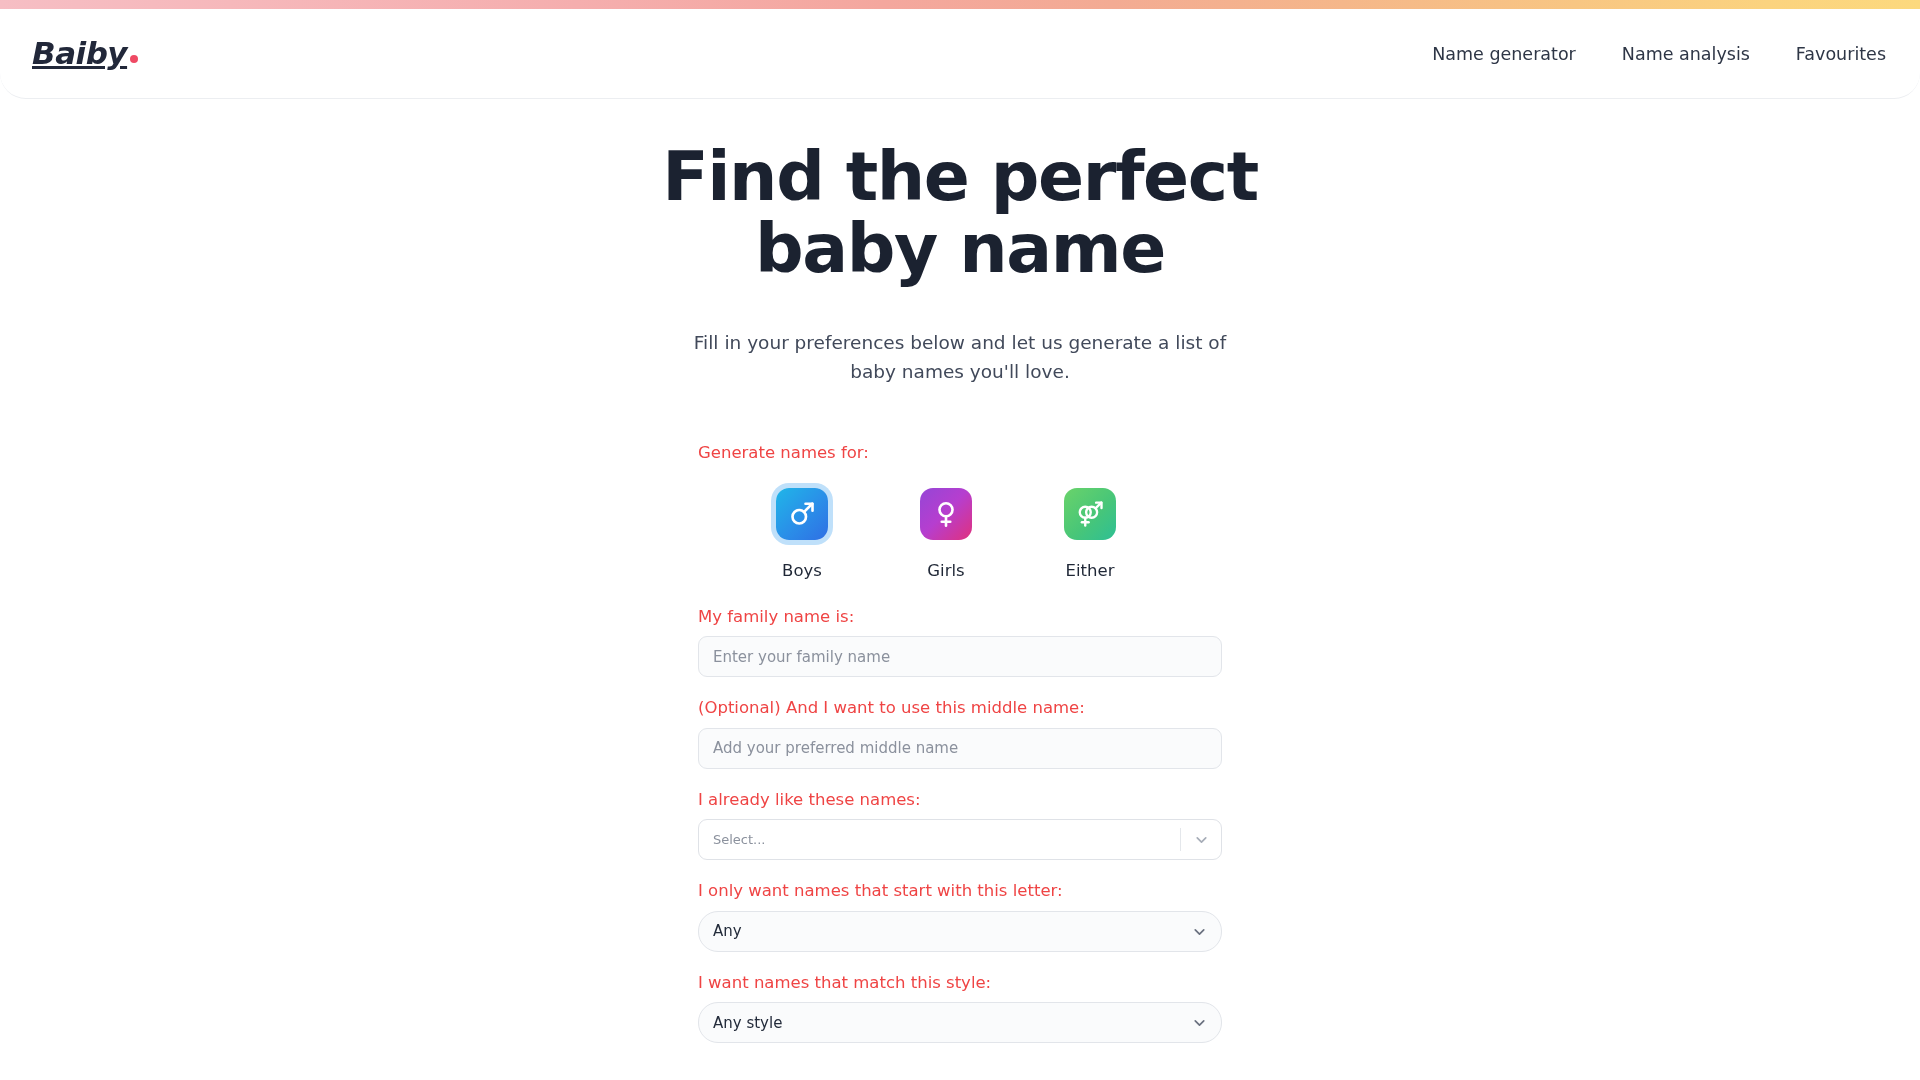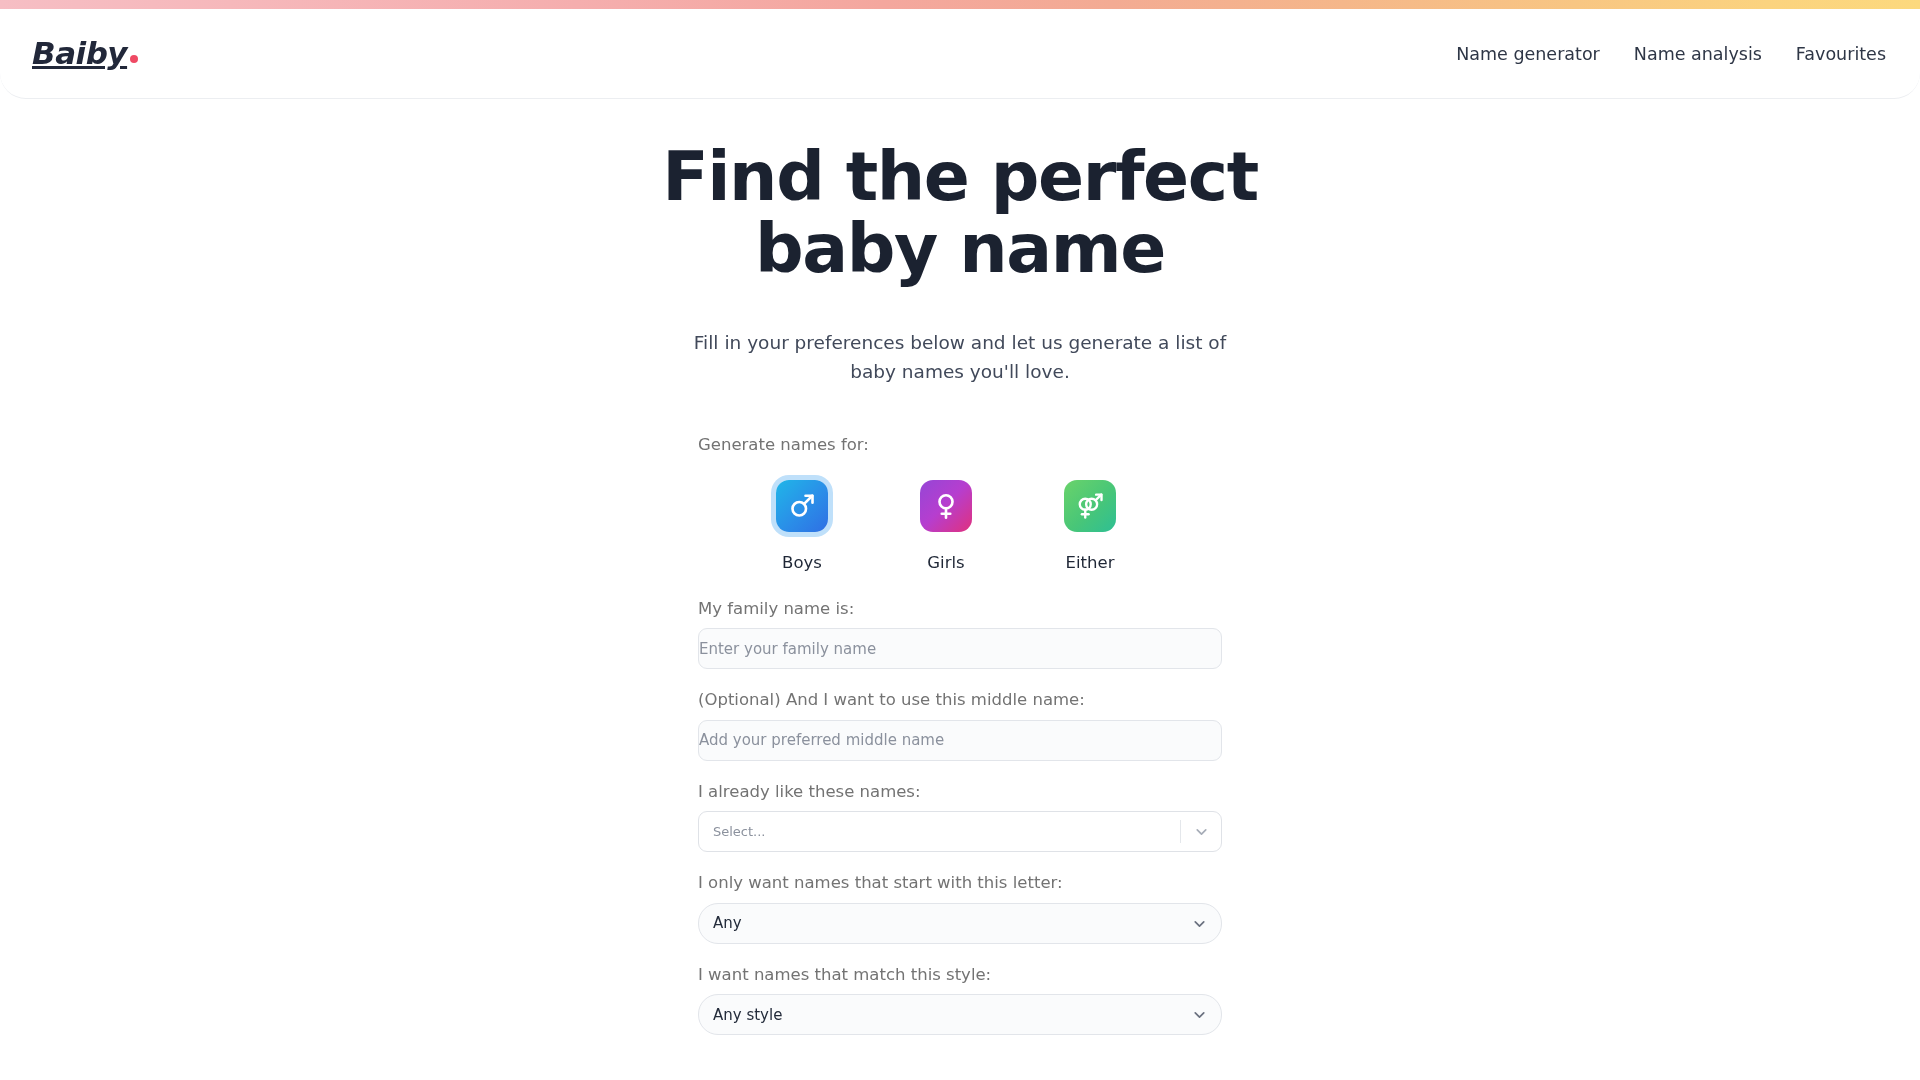--- a/index.html
+++ b/index.html
@@ -64,21 +64,21 @@
     border-radius: 50%;
     background: #ef4a64;
     margin-left: 3px;
     position: relative;
     top: -1px;
   }
 
   .main-nav {
     display: flex;
     align-items: flex-end;
-    gap: 34px;
+    gap: 46px;
   }
   .nav-link {
     font-size: 17.5px;
     color: #2e3646;
     text-decoration: none;
     font-weight: 400;
     white-space: nowrap;
     cursor: pointer;
   }
 
@@ -115,24 +115,25 @@
 
   
   .form-wrap {
     width: 524px;
     margin: 0 auto;
     padding-top: 47px;
   }
 
   .field-label {
     font-size: 16.5px;
-    color: #737373;
+    color: #ef4444;
     margin-bottom: 9px;
     display: block;
     line-height: 1.3;
+    margin-top: 8px;
   }
 
   .gender-label { margin-bottom: 0; }
 
   .gender-row {
     display: flex;
     gap: 88px;
     justify-content: flex-start;
     padding-left: 76px;
     margin-top: 25px;
@@ -180,21 +181,21 @@
 
   .text-input {
     width: 100%;
     height: 41px;
     border: 1px solid #e2e5ea;
     border-radius: 9px;
     background: #fafbfc;
     font-family: inherit;
     font-size: 15px;
     color: #232b3a;
-    padding: 0 0;
+    padding: 0 14px;
     outline: none;
   }
   .text-input::placeholder { color: #8b919d; }
 
   
   .rs-control {
     width: 100%;
     height: 41px;
     border: 1px solid #dfe2e7;
     border-radius: 9px;

